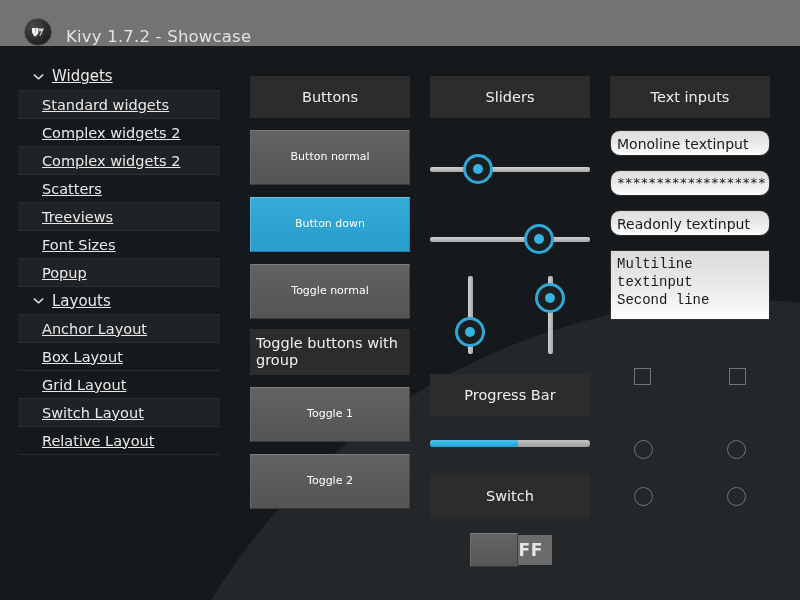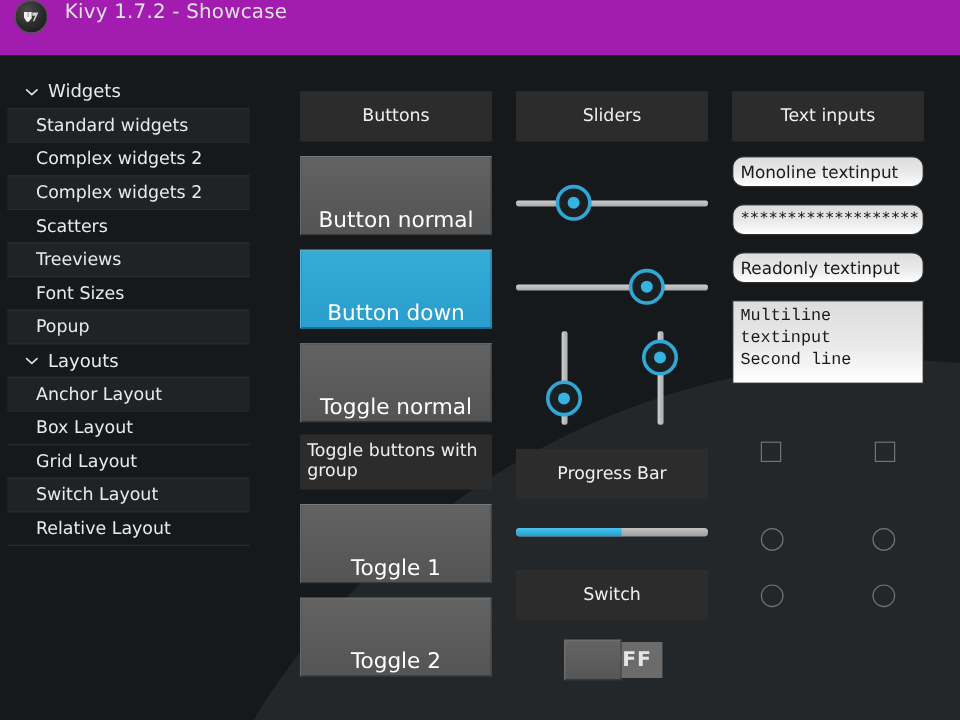--- a/index.html
+++ b/index.html
@@ -39,24 +39,24 @@
     background: #16191c;
   }
 
   
   .titlebar {
     position: absolute;
     left: 0; top: 0;
     width: 800px;
     height: 46px;
     display: flex;
-    align-items: flex-start;
-    padding-left: 12px;
-    box-sizing: border-box;
-    background: #a21caf;
+    align-items: flex-end;
+    padding-left: 24px;
+    box-sizing: border-box;
+    background: #737373;
     z-index: 30;
   }
   .logo {
     width: 28px; height: 28px;
     border-radius: 50%;
     background: radial-gradient(circle at 35% 30%, #4a4a4a 0%, #2a2a2a 55%, #141414 100%);
     border: 1px solid #555;
     box-sizing: border-box;
     display: flex;
     align-items: center;
@@ -68,24 +68,25 @@
     margin-left: 14px;
     font-size: 16.5px;
     color: #e3e3e3;
     letter-spacing: .2px;
     white-space: nowrap;
   }
 
   
   .sidebar {
     position: absolute;
-    left: 6px;
+    left: 18px;
     top: 62px;
     width: 202px;
     z-index: 20;
+    text-decoration: underline;
   }
   .tree-group {
     display: flex;
     align-items: center;
     height: 28px;
     padding-left: 14px;
     box-sizing: border-box;
     font-size: 15px;
     color: #e9e9e9;
     background: transparent;
@@ -132,25 +133,25 @@
     color: #efefef;
     box-sizing: border-box;
     line-height: 1.15;
     padding: 0 6px;
   }
   .section-header.two-line { height: 46px; }
 
   
   .btn {
     width: 160px;
-    height: 66px;
-    display: flex;
-    align-items: flex-end;
+    height: 55px;
+    display: flex;
+    align-items: center;
     justify-content: center;
-    font-size: 18px;
+    font-size: 11px;
     color: #ffffff;
     box-sizing: border-box;
     border-top: 1px solid #7a7a7a;
     border-left: 1px solid #6a6a6a;
     border-right: 1px solid #454545;
     border-bottom: 1px solid #3a3a3a;
     background: linear-gradient(180deg, #636363 0%, #5b5b5b 50%, #545454 100%);
     text-align: center;
     line-height: 1.15;
   }

